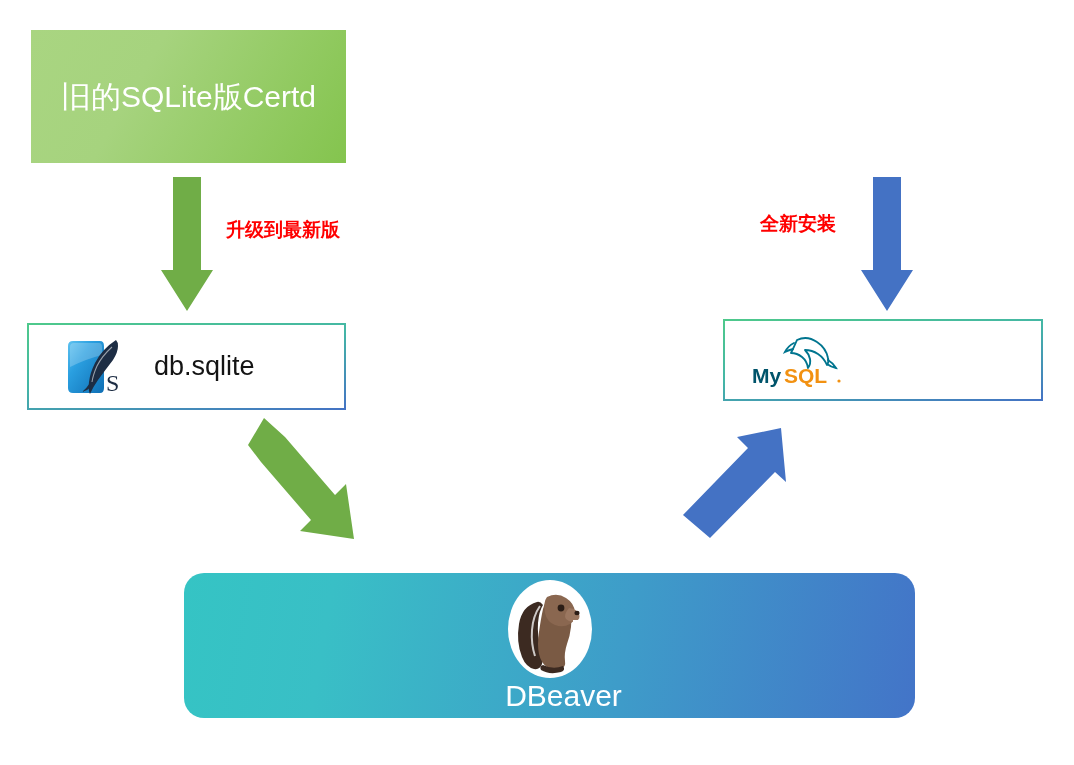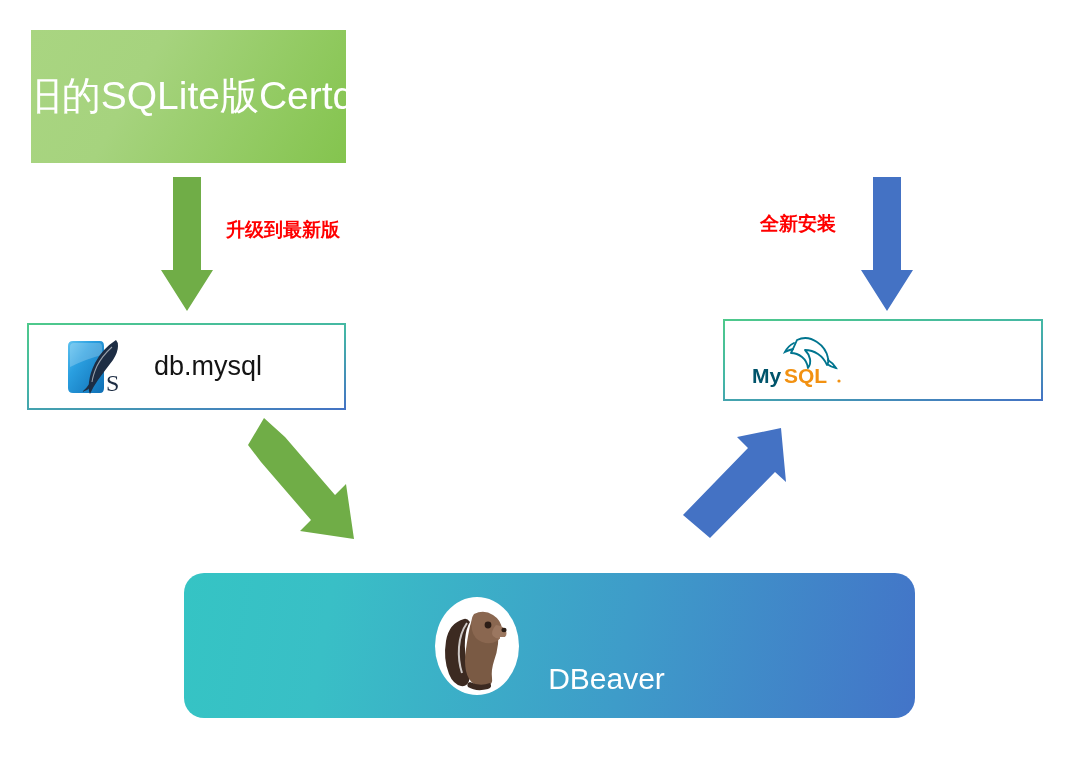--- a/index.html
+++ b/index.html
@@ -22,21 +22,21 @@
 
   
   .hdr-box {
     position: absolute;
     display: flex;
     align-items: center;
     justify-content: center;
   }
   .hdr-label {
     color: #ffffff;
-    font-size: 39px;
+    font-size: 30px;
     line-height: 1.2;
     letter-spacing: 0px;
     white-space: nowrap;
   }
   #box-old-certd {
     left: 31px;
     top: 30px;
     width: 315px;
     height: 133px;
     background: linear-gradient(120deg, #a9d581 0%, #a6d37e 35%, #84c44e 100%);
@@ -127,21 +127,22 @@
     width: 731px;
     height: 145px;
     border-radius: 20px;
     background: linear-gradient(100deg, #35c4c4 0%, #39bfc6 20%, #3e9cc9 60%, #4374c8 100%);
     display: flex;
     align-items: center;
     justify-content: center;
   }
   #dbeaver-row {
     display: flex;
-    align-items: flex-end;
+    align-items: center;
+    flex-direction: column;
   }
   #dbeaver-logo { flex: 0 0 auto; display: block; }
   #dbeaver-label {
     margin-left: 28px;
     color: #ffffff;
     font-size: 30px;
     white-space: nowrap;
   }
 </style>
 </head>
@@ -181,21 +182,21 @@
         <path d="M6 8 q0-4 4-4 h25 q3 0 3 4 v8 q-16 4 -32 12 z" fill="#ffffff" opacity="0.22"></path>
 
         <path d="M52 1 q-14 9 -21 23 q-5 10 -6 19 q-1 8 1 12 q3 -7 8 -14
                  q8 -11 15 -20 q5 -8 5 -14 q0 -4 -2 -6 z" fill="#1d2d44"></path>
         <path d="M48 8 q-10 9 -15 19 q-4 9 -5 16" stroke="#ffffff" stroke-width="1.1" fill="none" opacity="0.55"></path>
 
         <path d="M26 44 q-4 6 -8 9 q5 -1 9 -5 z" fill="#1d2d44"></path>
 
         <text x="42" y="52" font-family="'Liberation Serif','DejaVu Serif',serif" font-size="24" fill="#1d2d44">S</text>
       </svg>
-      <span class="db-label">db.mysql</span>
+      <span class="db-label">db.sqlite</span>
     </div>
   </div>
 
   <div class="db-box" id="box-mysql">
     <div class="db-box-inner">
 
       <svg class="db-logo" width="96" height="54" viewBox="0 0 96 54">
 
         <path d="M46 7 q10 -5 20 2 q9 6 11 16 q1 4 -1 7 q-3 -7 -9 -11
                  q-6 -4 -13 -4 q4 4 5 9 q1 5 -2 9 q-1 -7 -6 -11

